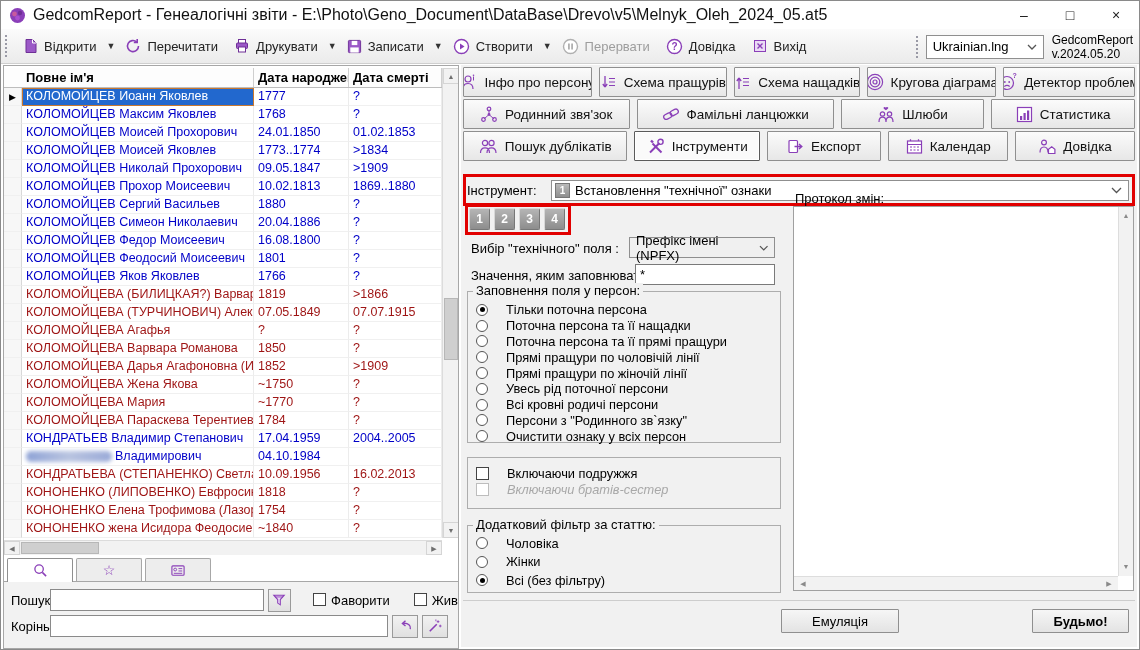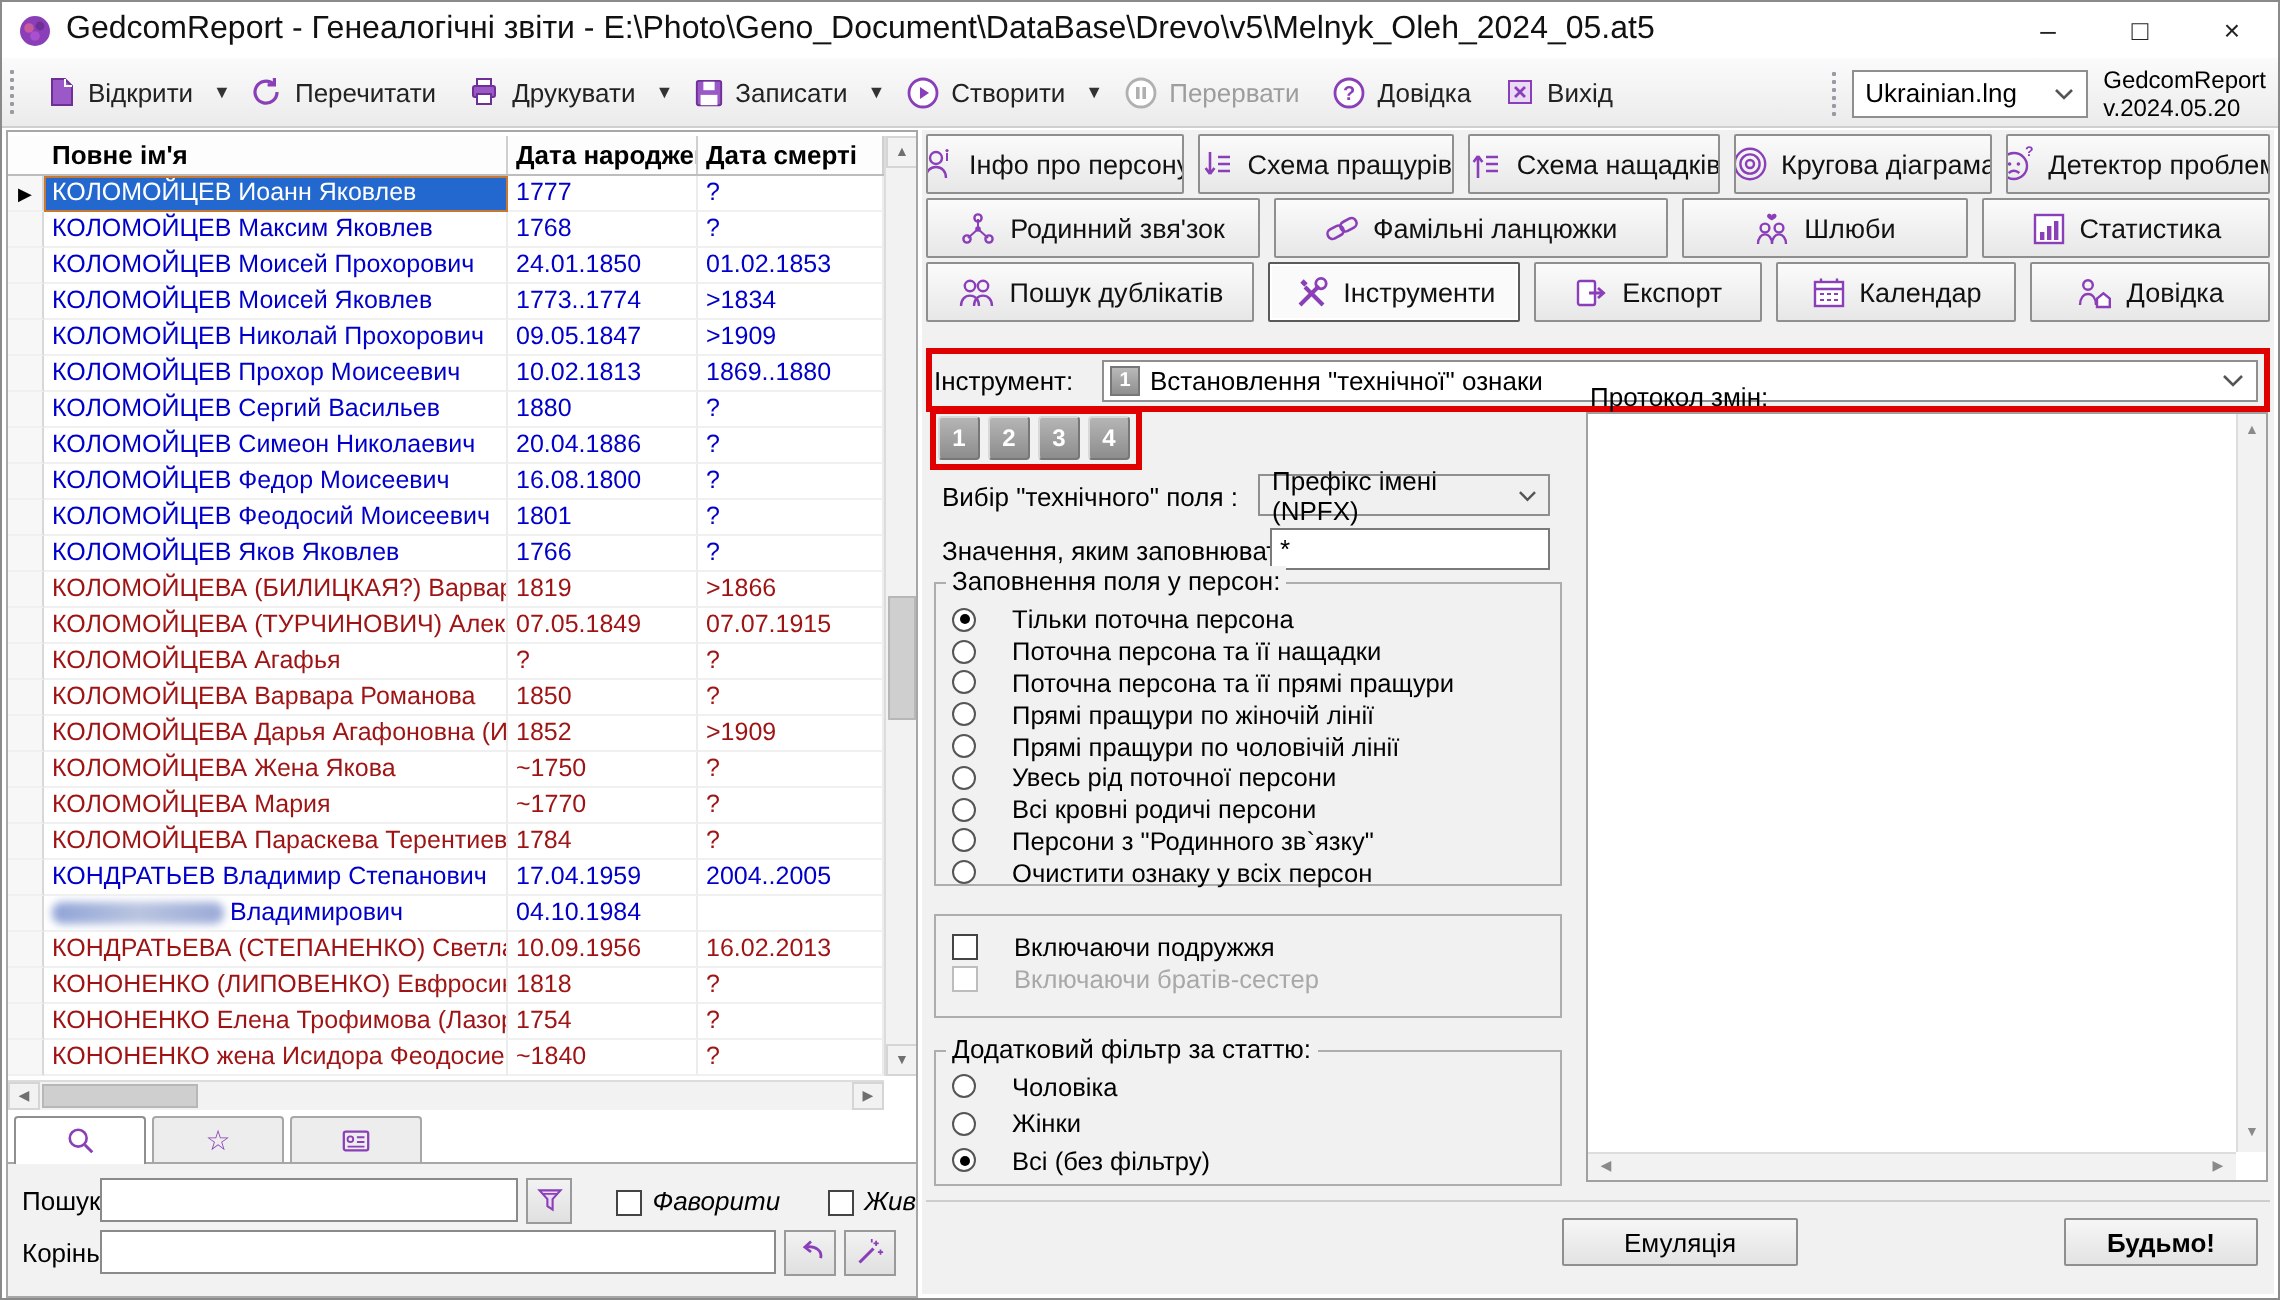--- a/index.html
+++ b/index.html
@@ -56,21 +56,21 @@
   .ltab { width:66px; height:23px; display:flex; align-items:center; justify-content:center;
     border:1px solid #a7a7a7; border-bottom:none; background:#ededed; margin-left:3px; border-radius:2px 2px 0 0; }
   .ltab.active { background:#fff; height:24px; margin-bottom:-1px; border-color:#8f8f8f; }
   
   .searcharea { position:absolute; left:0; top:516px; right:0; bottom:0; background:#f2f2f2; }
   .srow { position:absolute; left:0; height:24px; display:flex; align-items:center; }
   .slabel { width:46px; padding-left:7px; font-size:13px; }
   .sinput { height:22px; background:#fff; border:1px solid #8a8a8a; font-size:13px; padding:0 4px; font-family:"Liberation Sans",sans-serif; }
   .sqbtn { width:26px; height:23px; background:linear-gradient(#f2f2f2,#e0e0e0); border:1px solid #9a9a9a;
     display:flex; align-items:center; justify-content:center; margin-left:4px; }
-  .chk { display:flex; align-items:flex-end; gap:5px; font-size:13px; white-space:nowrap;font-style:italic; }
+  .chk { display:flex; align-items:flex-start; gap:5px; font-size:13px; white-space:nowrap; }
   .box { width:13px; height:13px; border:1px solid #444; background:#fff; flex:none; }
   
   .rpanel { position:absolute; left:460px; top:64px; right:2px; bottom:2px; background:#f1f1f1; }
   .navrow { position:absolute; left:2px; right:2px; height:30px; display:flex; gap:7px; }
   .navbtn { display:flex; align-items:center; justify-content:center; gap:7px; border:1px solid #8f8f8f;
     background:linear-gradient(#fbfbfb,#e7e7e7); font-size:13.5px; color:#111; white-space:nowrap; overflow:hidden; border-radius:1px; }
   .navbtn.active { background:#fafafa; border:1px solid #5a5a5a; box-shadow:inset 0 0 0 1px #fff; }
   .nicon { flex:none; }
   
   .redbox { position:absolute; border:3px solid #E10000; }
@@ -87,21 +87,21 @@
   
   .flabel { position:absolute; font-size:13px; white-space:nowrap; }
   .fcombo { position:absolute; height:21px; background:#f0f0f0; border:1px solid #8f8f8f; display:flex;
     align-items:center; padding:0 6px; justify-content:space-between; font-size:13px; }
   .finput { position:absolute; height:21px; background:#fff; border:1px solid #7a7a7a; font-size:13px; padding:0 4px; font-family:"Liberation Sans",sans-serif; }
   .gbox { position:absolute; border:1px solid #adadad; background:#f1f1f1; }
   .glegend { position:absolute; top:-9px; left:5px; background:#f1f1f1; padding:0 3px; font-size:13px; white-space:nowrap; }
   .optrow { display:flex; align-items:center; gap:18px; height:15.8px; font-size:12.8px; white-space:nowrap; padding-left:8px; }
   .radio { width:12px; height:12px; border:1px solid #555; border-radius:50%; background:#fff; position:relative; flex:none; }
   .radio.on::after { content:""; position:absolute; left:2.5px; top:2.5px; width:5px; height:5px; border-radius:50%; background:#000; }
-  .optrow.disabled { color:#a8a8a8; }
+  .optrow.disabled { color:#a8a8a8;font-style:italic; }
   .optrow.disabled .box { border-color:#bdbdbd; }
   
   .protolabel { position:absolute; font-size:13px; }
   .protobox { position:absolute; background:#fff; border:1px solid #a0a0a0; }
   .pv { position:absolute; right:0; top:0; width:15px; bottom:14px; background:#f2f2f2; border-left:1px solid #ddd; }
   .ph { position:absolute; left:0; right:15px; bottom:0; height:14px; background:#f2f2f2; border-top:1px solid #ddd; }
   .parrow { position:absolute; color:#8a8a8a; font-size:7px; width:14px; height:14px; text-align:center; line-height:14px; }
   
   .footer-sep { position:absolute; left:2px; right:2px; bottom:46px; border-top:1px solid #cdcdcd; }
   .fbtn { position:absolute; height:24px; background:linear-gradient(#f6f6f6,#e3e3e3); border:1px solid #8f8f8f;
@@ -645,26 +645,26 @@
           <span>Поточна персона та її нащадки</span>
         </div>
 
         <div class="optrow">
           <span class="radio"></span>
           <span>Поточна персона та її прямі пращури</span>
         </div>
 
         <div class="optrow">
           <span class="radio"></span>
+          <span>Прямі пращури по чоловічій лінії</span>
+        </div>
+
+        <div class="optrow">
+          <span class="radio"></span>
           <span>Прямі пращури по жіночій лінії</span>
-        </div>
-
-        <div class="optrow">
-          <span class="radio"></span>
-          <span>Прямі пращури по чоловічій лінії</span>
         </div>
 
         <div class="optrow">
           <span class="radio"></span>
           <span>Увесь рід поточної персони</span>
         </div>
 
         <div class="optrow">
           <span class="radio"></span>
           <span>Всі кровні родичі персони</span>

